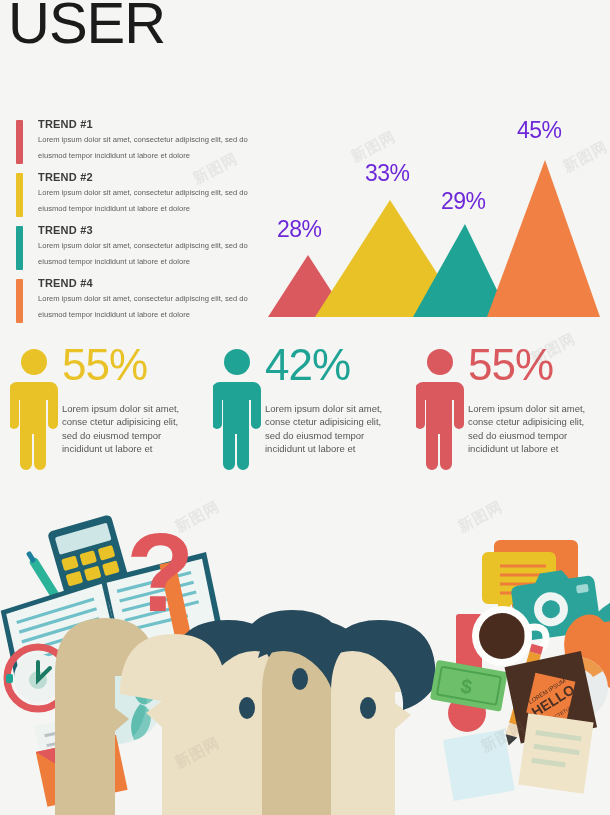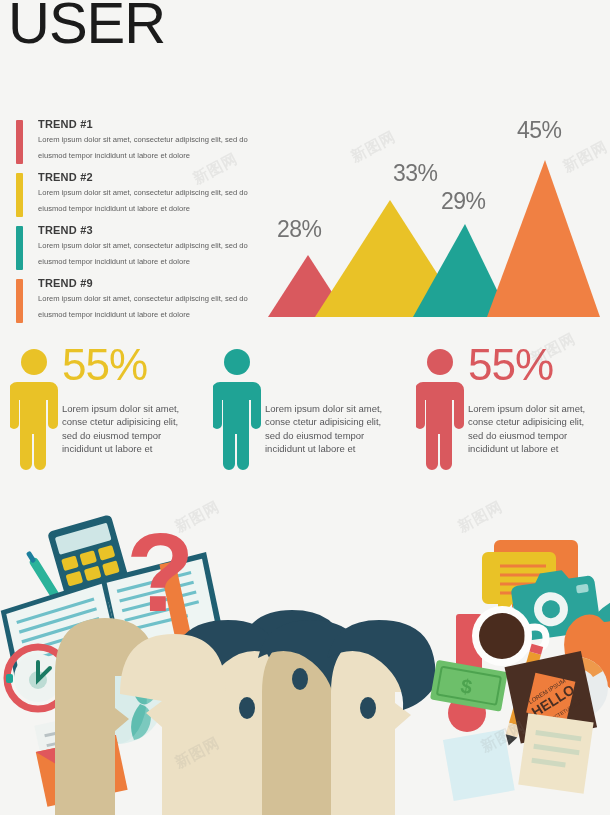--- a/index.html
+++ b/index.html
@@ -31,21 +31,21 @@
   }
   .trend .tdesc{
     position:absolute;left:22px;top:14px;width:228px;
     font-size:7.6px;line-height:16px;color:#5d5d5d;
   }
 
   
   .chart{position:absolute;left:265px;top:112px;width:345px;height:210px;}
   .chart svg{display:block;}
   .pctlabel{
-    position:absolute;font-size:23px;color:#737373;letter-spacing:-.5px;
+    position:absolute;font-size:23px;color:#6d28d9;letter-spacing:-.5px;
   }
 
   
   .stats{position:absolute;left:0;top:340px;width:610px;height:150px;}
   .stat{position:absolute;top:0;width:203px;height:150px;}
   .stat .pfig{position:absolute;left:10px;top:8px;width:48px;height:122px;}
   .stat .bignum{
     position:absolute;left:62px;top:2px;
     font-size:44px;line-height:46px;letter-spacing:-1px;font-weight:400;
   }
@@ -90,55 +90,56 @@
     </div>
 
     <div class="trend">
       <div class="bar" style="background:#1fa395"></div>
       <div class="tname">TREND #3</div>
       <div class="tdesc">Lorem ipsum dolor sit amet, consectetur adipiscing elit, sed do eiusmod tempor incididunt ut labore et dolore</div>
     </div>
 
     <div class="trend">
       <div class="bar" style="background:#f08043"></div>
-      <div class="tname">TREND #9</div>
+      <div class="tname">TREND #4</div>
       <div class="tdesc">Lorem ipsum dolor sit amet, consectetur adipiscing elit, sed do eiusmod tempor incididunt ut labore et dolore</div>
     </div>
 
   </div>
 
   <div class="chart">
     <svg width="345" height="210" viewBox="0 0 345 210">
       <polygon fill="#d9595e" points="43,143 83,205 3,205"></polygon>
       <polygon fill="#e9c227" points="125,88 200,205 50,205"></polygon>
       <polygon fill="#1fa395" points="200,112 245,205 148,205"></polygon>
       <polygon fill="#f08043" points="280,48 335,205 222,205"></polygon>
     </svg>
     <div class="pctlabel" style="left:12px;top:104px;">28%</div>
-    <div class="pctlabel" style="left:100px;top:48px;margin-left:28px;">33%</div>
+    <div class="pctlabel" style="left:100px;top:48px;">33%</div>
     <div class="pctlabel" style="left:176px;top:76px;">29%</div>
     <div class="pctlabel" style="left:252px;top:5px;">45%</div>
   </div>
 
   <div class="stats">
 
     <div class="stat" style="left:0px;">
       <svg class="pfig" viewBox="0 0 48 122">
         <circle cx="24" cy="14" r="13" fill="#e9c227"></circle>
         <path fill="#e9c227" d="M9 34h30a8 8 0 0 1 8 8v34a5 5 0 0 1-10 0V52h-2v64a6 6 0 0 1-12 0V86h-2v30a6 6 0 0 1-12 0V52H8v24a5 5 0 0 1-10 0V42a8 8 0 0 1 8-8z" transform="translate(1,0)"></path>
       </svg>
       <div class="bignum" style="color:#e9c227">55%</div>
       <div class="desc">Lorem ipsum dolor sit amet, conse ctetur adipisicing elit, sed do eiusmod tempor incididunt ut labore et</div>
     </div>
 
     <div class="stat" style="left:203px;">
       <svg class="pfig" viewBox="0 0 48 122">
         <circle cx="24" cy="14" r="13" fill="#1fa395"></circle>
         <path fill="#1fa395" d="M9 34h30a8 8 0 0 1 8 8v34a5 5 0 0 1-10 0V52h-2v64a6 6 0 0 1-12 0V86h-2v30a6 6 0 0 1-12 0V52H8v24a5 5 0 0 1-10 0V42a8 8 0 0 1 8-8z" transform="translate(1,0)"></path>
       </svg>
+      <div class="bignum" style="color:#1fa395">42%</div>
       <div class="desc">Lorem ipsum dolor sit amet, conse ctetur adipisicing elit, sed do eiusmod tempor incididunt ut labore et</div>
     </div>
 
     <div class="stat" style="left:406px;">
       <svg class="pfig" viewBox="0 0 48 122">
         <circle cx="24" cy="14" r="13" fill="#d9595e"></circle>
         <path fill="#d9595e" d="M9 34h30a8 8 0 0 1 8 8v34a5 5 0 0 1-10 0V52h-2v64a6 6 0 0 1-12 0V86h-2v30a6 6 0 0 1-12 0V52H8v24a5 5 0 0 1-10 0V42a8 8 0 0 1 8-8z" transform="translate(1,0)"></path>
       </svg>
       <div class="bignum" style="color:#d9595e">55%</div>
       <div class="desc">Lorem ipsum dolor sit amet, conse ctetur adipisicing elit, sed do eiusmod tempor incididunt ut labore et</div>

